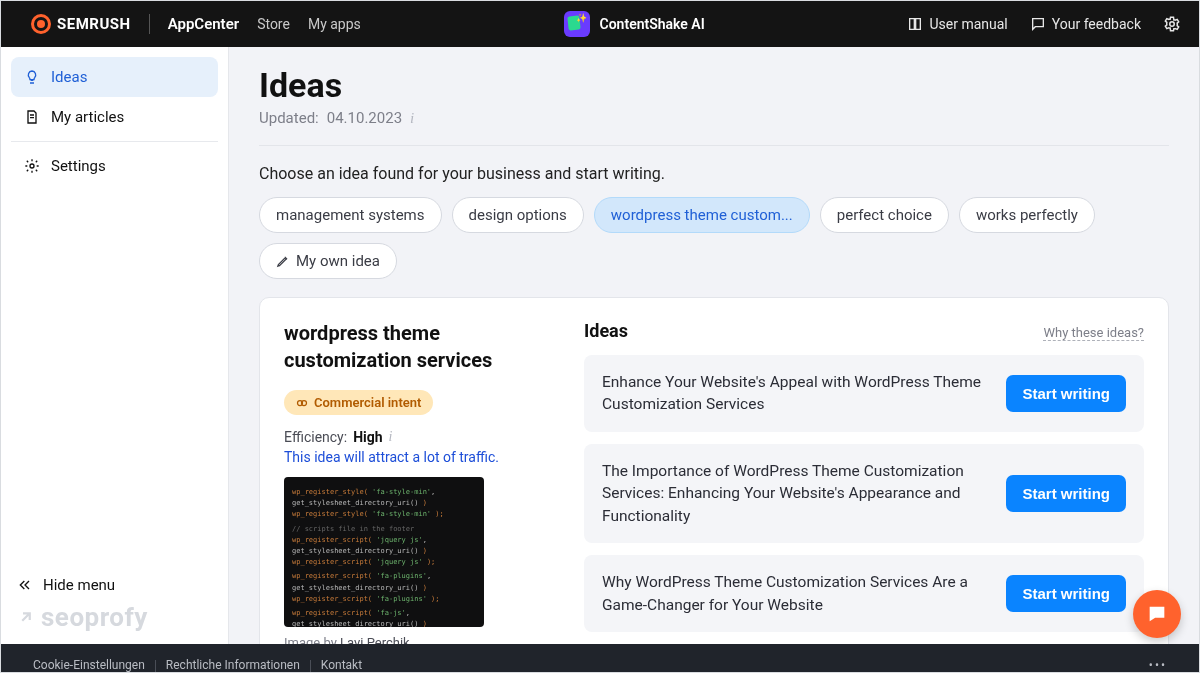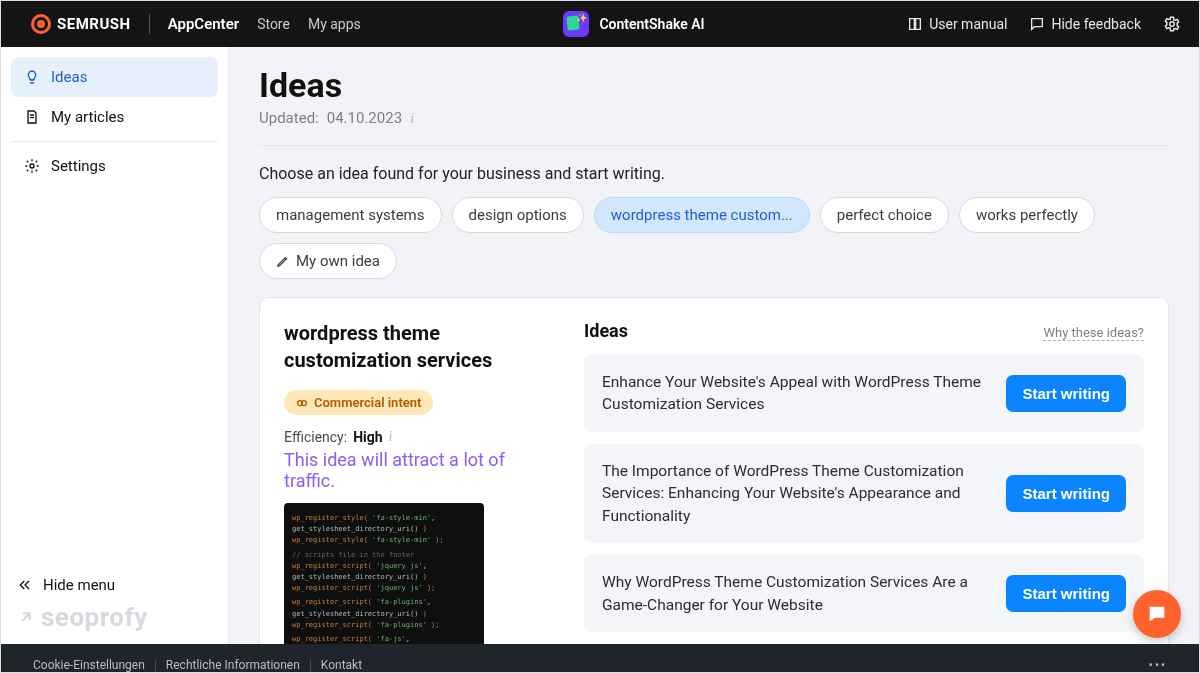--- a/index.html
+++ b/index.html
@@ -36,21 +36,21 @@
 .chip { border:1px solid #d6d9e0; background:#fff; color:#3a3c45; padding:8px 16px; border-radius:22px; font-size:15px; cursor:pointer; white-space:nowrap; }
 .chip.active { background:#d2e7fb; border-color:#b3dafa; color:#2060d6; }
 .chip.own { display:flex; align-items:center; gap:6px; }
 .card { background:#fff; border:1px solid #e3e5ea; border-radius:10px; padding:22px 24px 40px; display:flex; gap:40px; }
 .left-col { width:260px; flex-shrink:0; }
 .topic-title { font-size:20px; font-weight:700; line-height:1.35; }
 .badge { display:inline-flex; align-items:center; gap:6px; background:#ffe7b8; color:#b15b00; border-radius:16px; padding:5px 12px; font-size:13px; font-weight:600; margin-top:16px; }
 .badge-icon { font-size:12px; }
 .eff { margin-top:14px; font-size:14px; color:#4a4c55; display:flex; align-items:center; gap:6px; }
 .eff b { color:#111; }
-.eff-desc { color:#8b5cf6; font-size:18px; margin-top:4px; }
+.eff-desc { color:#1d4ed8; font-size:14px; margin-top:4px; }
 .thumb { width:200px; height:150px; background:#0f0f10; border-radius:4px; margin-top:12px; padding:10px 8px; overflow:hidden; font-family: monospace; color:#b8b8b8; font-size:7px; line-height:1.6; }
 .thumb .hl1 { color:#c97c3a; }
 .thumb .hl2 { color:#6cb26c; }
 .caption { font-size:13px; color:#7d7f89; margin-top:8px; }
 .caption a { color:#4a4c55; text-decoration:underline; cursor:pointer; }
 .right-col { flex:1; }
 .right-head { display:flex; justify-content:space-between; align-items:baseline; margin-bottom:14px; }
 .right-title { font-size:18px; font-weight:700; }
 .why-link { font-size:13px; color:#7d7f89; border-bottom:1px dashed #aeb1b9; cursor:pointer; }
 .idea-row { background:#f4f5f8; border-radius:8px; padding:16px 18px; display:flex; align-items:center; gap:18px; margin-bottom:12px; }
@@ -87,21 +87,21 @@
     <div class="hr-item">
       <svg width="16" height="16" viewBox="0 0 24 24" fill="none" stroke="currentColor" stroke-width="2">
           <path d="M4 4h7v16H4zM13 4h7v16h-7z"></path>
         </svg>
       <span>User manual</span>
     </div>
     <div class="hr-item">
       <svg width="16" height="16" viewBox="0 0 24 24" fill="none" stroke="currentColor" stroke-width="2">
           <path d="M4 4h16v12H8l-4 4z"></path>
         </svg>
-      <span>Hide feedback</span>
+      <span>Your feedback</span>
     </div>
     <div class="gear-icon">
       <svg width="18" height="18" viewBox="0 0 24 24" fill="none" stroke="currentColor" stroke-width="2">
           <circle cx="12" cy="12" r="3"></circle>
           <path d="M19 12a7 7 0 0 0-.1-1.2l2-1.6-2-3.4-2.4 1a7 7 0 0 0-2-.1L14 3h-4l-.5 2.7a7 7 0 0 0-2 .1l-2.4-1-2 3.4 2 1.6A7 7 0 0 0 5 12a7 7 0 0 0 .1 1.2l-2 1.6 2 3.4 2.4-1a7 7 0 0 0 2 .1L10 21h4l.5-2.7a7 7 0 0 0 2-.1l2.4 1 2-3.4-2-1.6A7 7 0 0 0 19 12z"></path>
         </svg>
     </div>
   </div>
 </div>
 

